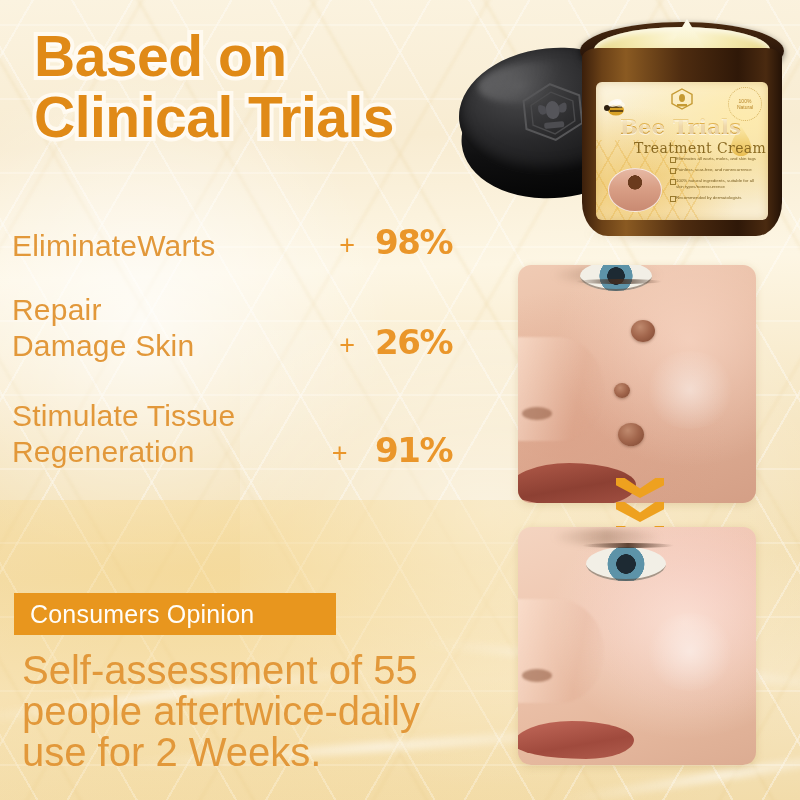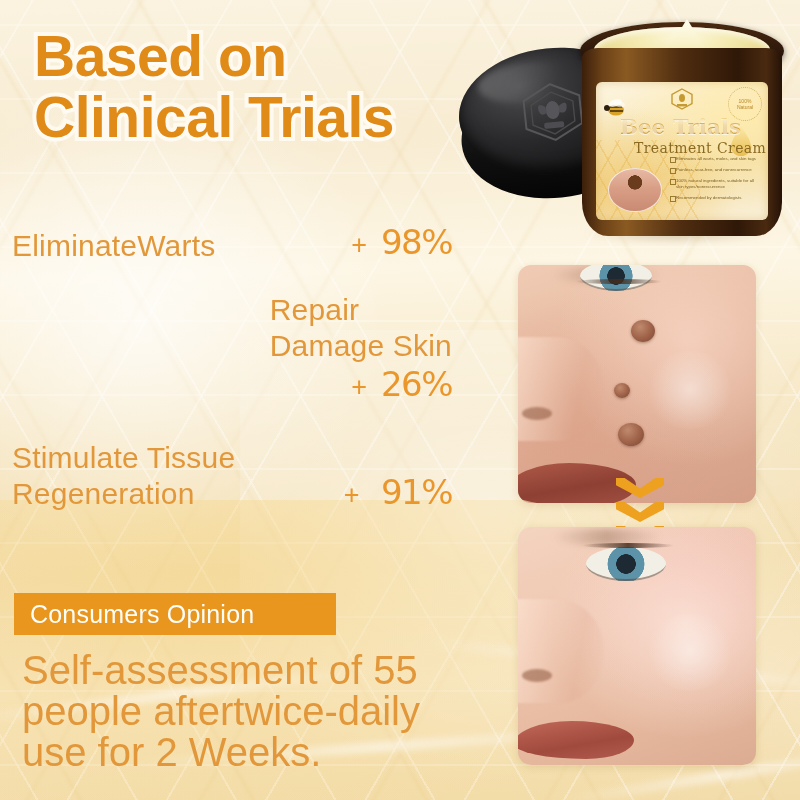--- a/index.html
+++ b/index.html
@@ -82,23 +82,23 @@
     letter-spacing:.2px; font-weight:400;
     max-width:290px;
   }
   .b-text .l2 { display:block; }
   .b-val {
     color:#ea962a; white-space:nowrap;
     font-size:27px; font-weight:400;
     padding-bottom:2px;
   }
   .b-val .num {
-    font-size:34px; font-weight:normal; letter-spacing:-1.5px;
+    font-size:34px; font-weight:bold; letter-spacing:-1.5px;
     font-family:"DejaVu Sans", sans-serif;
-    margin-left:14px;
+    margin-left:20px;
   }
 
   
   #cbanner {
     position:absolute; left:14px; top:593px;
     width:322px; height:42px;
     background:#e8961e;
     display:flex; align-items:center;
   }
   #cbanner span {
@@ -349,21 +349,21 @@
 
     <div class="benefit">
       <div class="b-text">
         <span>EliminateWarts</span>
       </div>
       <div class="b-val">
         <span>+</span><span class="num">98%</span>
       </div>
     </div>
 
-    <div class="benefit" style="margin-bottom:34px;flex-direction:column;">
+    <div class="benefit" style="margin-bottom:34px;">
       <div class="b-text">
         <span>Repair</span>
         <span class="l2">Damage Skin</span>
       </div>
       <div class="b-val">
         <span>+</span><span class="num">26%</span>
       </div>
     </div>
 
     <div class="benefit">

